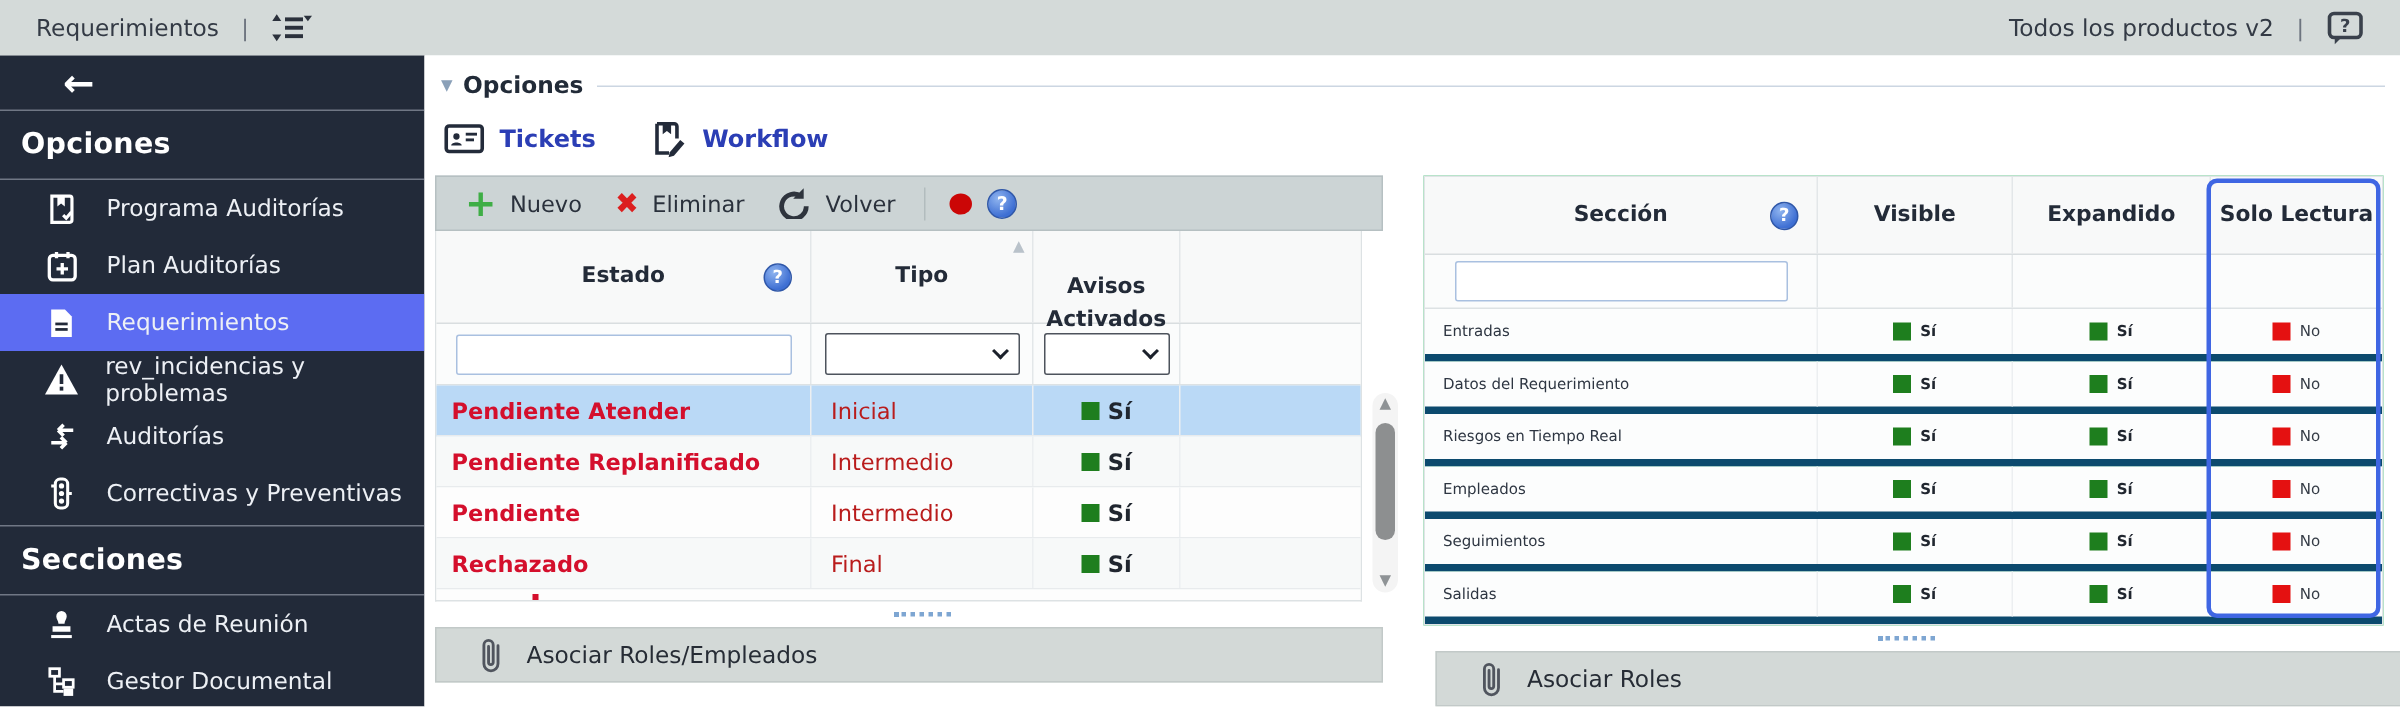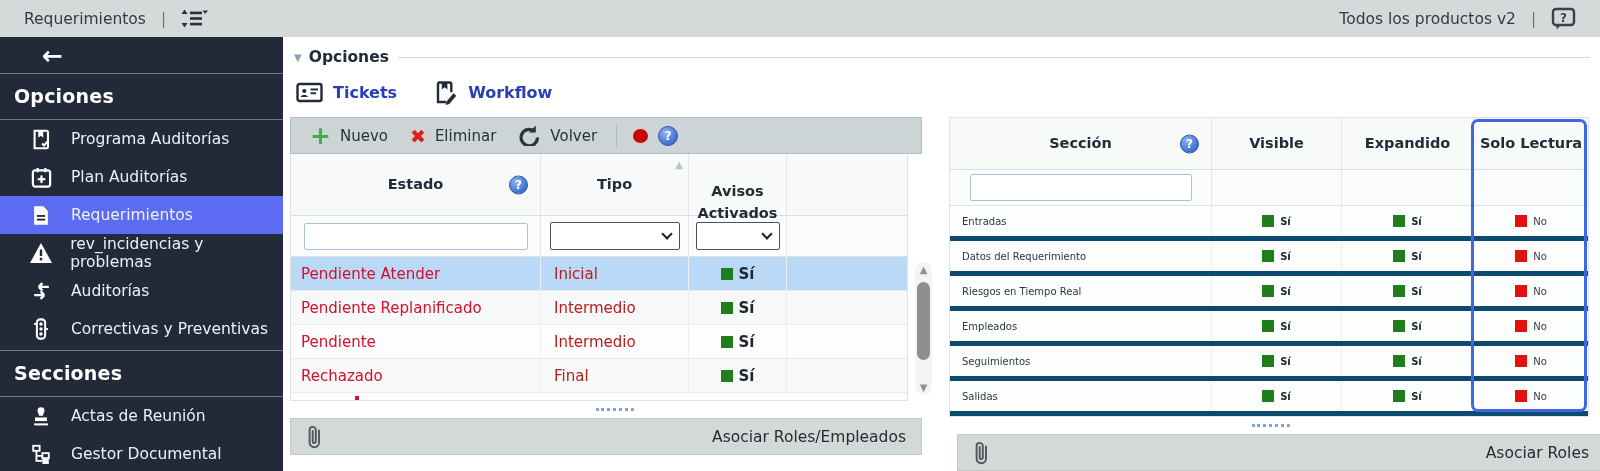--- a/index.html
+++ b/index.html
@@ -56,21 +56,21 @@
   .f-cell { display:flex; align-items:center; justify-content:center; border-right:1px solid #e3e7e9; }
   .row { display:flex; height:34px; border-bottom:1px solid #e8ebed; font-size:15px; background:#fdfdfd; cursor:pointer; }
   .row:nth-child(even) { background:#f7f9f9; }
   .row.selected { background:#bad9f6; }
   .cell { display:flex; align-items:center; border-right:1px solid #eceff1; }
 
   
   .c-estado { width:250px; } .c-tipo { width:148px; } .c-avisos { width:98px; } .c-fill { flex:1; border-right:none; }
   .hdr-left { height:62px; }
   .filter-left { height:41px; }
-  .estado-txt { color:#d40f2c; font-weight:normal; padding-left:10px; }
+  .estado-txt { color:#d40f2c; font-weight:bold; padding-left:10px; }
   .tipo-txt { color:#b91c1c; padding-left:13px; }
   .sort-caret { position:absolute; top:3px; right:5px; font-size:10px; color:#b9c2ca; font-weight:normal; }
   .txt-filter { height:27px; border:1px solid #a9c0e0; border-radius:2px; background:#fff; width:224px; font-size:14px; padding:0 6px; outline:none; }
   .select-box { height:28px; border:1px solid #4d535c; border-radius:2px; background:#fff; display:flex; align-items:center; justify-content:flex-end; padding-right:8px; cursor:pointer; }
   .sel-tipo { width:130px; } .sel-avisos { width:84px; }
   .chev { width:8px; height:8px; border-right:2.2px solid #1c222c; border-bottom:2.2px solid #1c222c; transform:rotate(45deg); margin-bottom:4px; }
 
   .yn { justify-content:center; gap:6px; }
   .yn .sq { width:12px; height:12px; display:inline-block; }
   .yn.v-yes { font-weight:bold; color:#20262f; }
@@ -84,21 +84,21 @@
   
   .grid-scroll { width:32px; position:relative; background:#fff; }
   .sb-track { position:absolute; left:7px; top:108px; bottom:6px; width:17px; background:#f4f4f4; border-radius:9px; }
   .sb-up, .sb-down { position:absolute; left:0; width:17px; text-align:center; color:#8f9396; font-size:10px; cursor:pointer; }
   .sb-up { top:2px; } .sb-down { bottom:2px; }
   .sb-thumb { position:absolute; left:2px; top:20px; width:13px; height:78px; background:#8d8f90; border-radius:8px; cursor:grab; }
 
   .resize-strip { height:17px; position:relative; }
   .resize-dots { position:absolute; left:50%; top:7px; transform:translateX(-50%); width:38px; border-top:3px dotted #7ea6d2; cursor:row-resize; }
 
-  .panel-footer { height:37px; background:#d3d9d7; border:1px solid #c2c9c8; display:flex; align-items:center; gap:15px; padding:0 15px; font-size:15.5px; color:#262c35; cursor:pointer;justify-content:space-between; }
+  .panel-footer { height:37px; background:#d3d9d7; border:1px solid #c2c9c8; display:flex; align-items:center; gap:15px; padding:0 28px; font-size:15.5px; color:#262c35; cursor:pointer; }
   .left-panel .panel-footer { width:632px; }
   .right-panel .panel-footer { width:648px; margin-left:8px; }
 
   
   .grid2 { width:640px; border:1px solid #e0e4e6; background:#22c55e; position:relative; }
   .hdr-right { height:52px; }
   .filter-right { height:36px; }
   .c-sec { width:262px; } .c-vis { width:130px; } .c-exp { width:132px; } .c-solo { flex:1; border-right:none; }
   .sec-txt { color:#2e3642; padding-left:12px; }
   .row2 { display:flex; height:35px; border-bottom:5px solid #0c4a6e; font-size:10px; background:#fcfdfd; cursor:pointer; }

